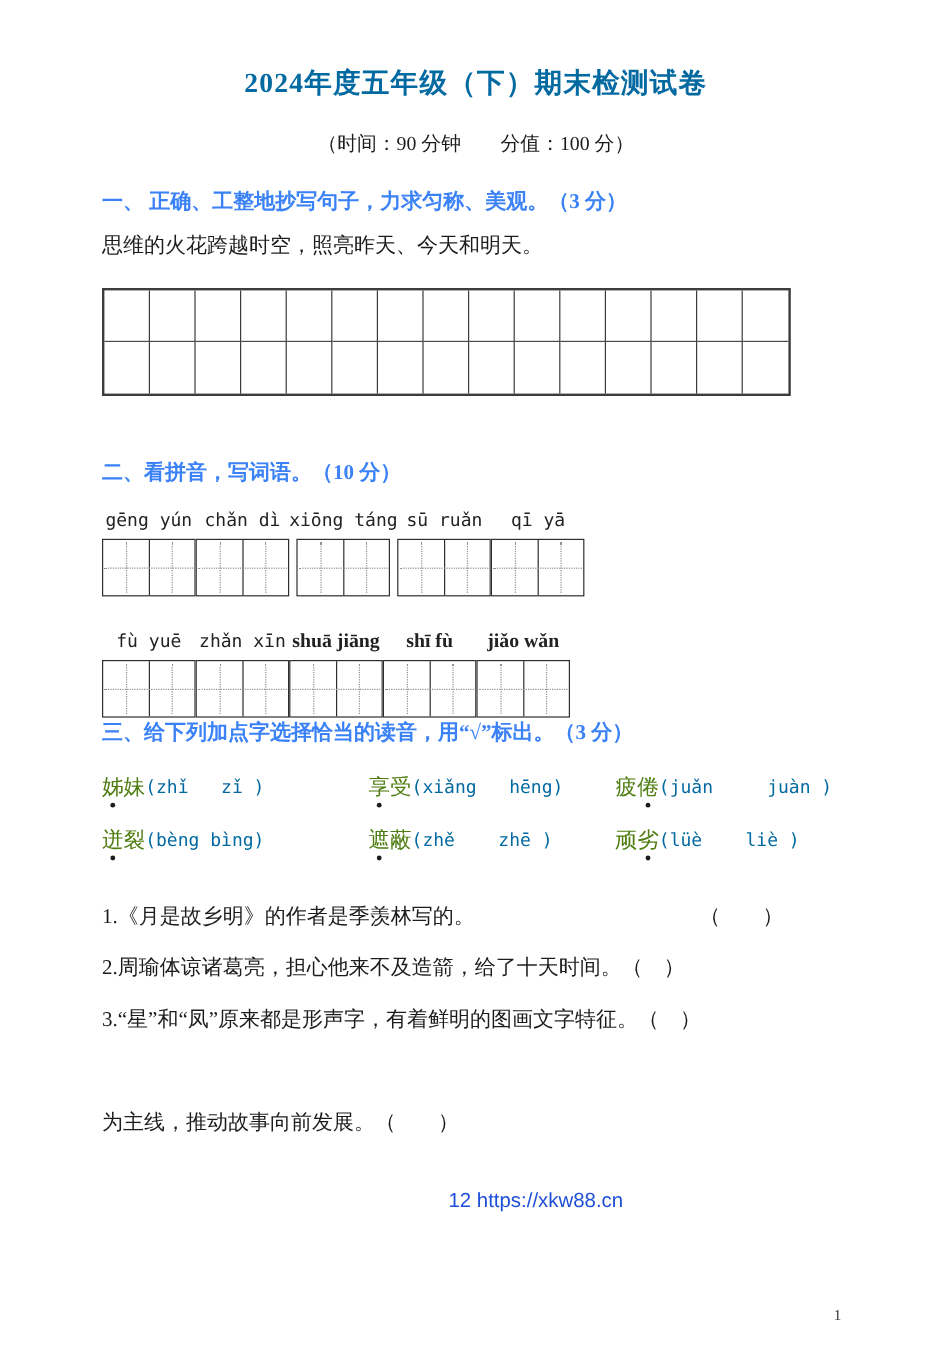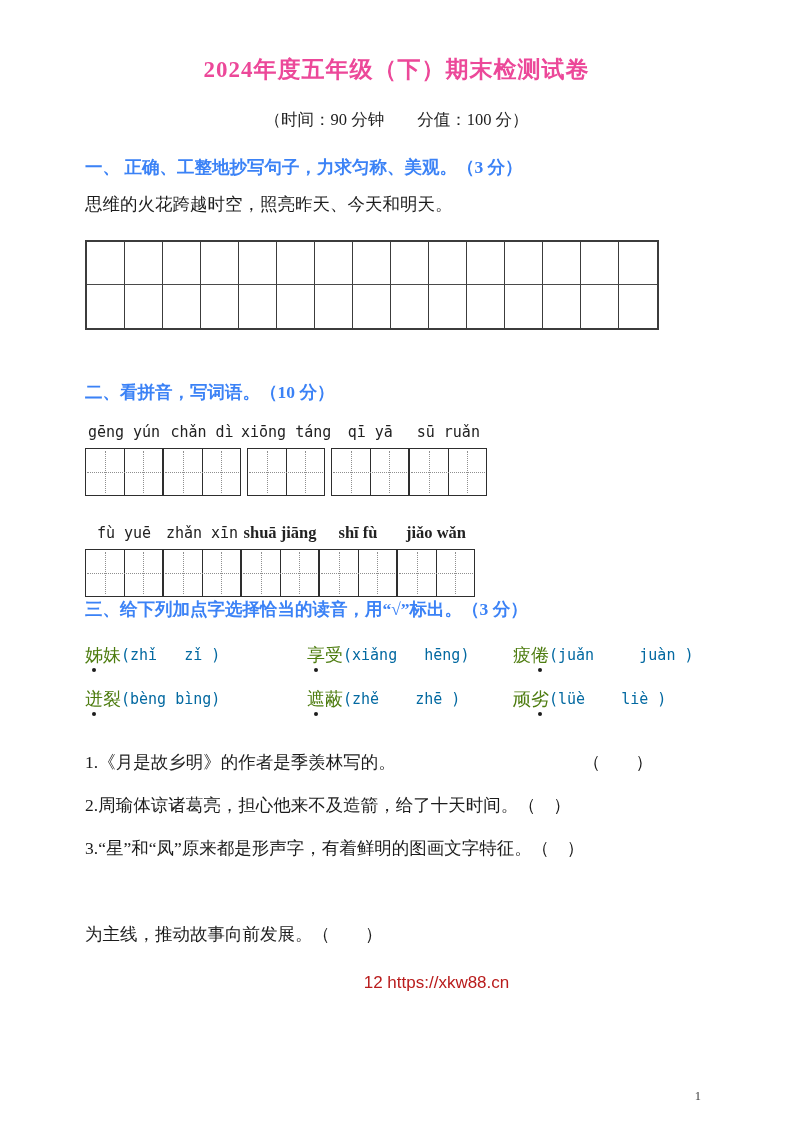--- a/index.html
+++ b/index.html
@@ -10,21 +10,21 @@
     background:#ffffff;
     padding:55px 85px 0 85px;
     color:#1c1c1c;
     font-family:"Liberation Serif", serif;
     overflow:hidden;
   }
   
   .title{
     margin:0;text-align:center;
     font-size:23px;font-weight:700;letter-spacing:1px;
-    line-height:30px;color:#ec4899;
+    line-height:30px;color:#0369a1;
   }
   .subtitle{
     margin-top:24px;text-align:center;
     font-size:16.5px;line-height:22px;white-space:pre;
   }
   
   h2.sec-h{
     font-size:17.5px;font-weight:700;color:#3b82f6;
     margin:0;line-height:24px;white-space:pre;
   }
@@ -72,22 +72,22 @@
     font-family:"DejaVu Sans Mono", monospace;
     font-size:15px;white-space:pre;color:#0369a1;
   }
   
   .judge-list{margin-top:20px;}
   .judge-item{font-size:17.5px;line-height:43px;width:632px;}
   .judge-item .jblank{white-space:pre;}
   .judge-item.spread{display:flex;justify-content:space-between;width:568px;}
   
   .footer{
-    margin-top:16px;text-align:center;position:relative;left:40px;
-    color:#b91c1c;font-family:"Liberation Sans", sans-serif;
+    margin-top:33px;text-align:center;position:relative;left:50px;
+    color:#1d4ed8;font-family:"Liberation Sans", sans-serif;
     font-size:17px;line-height:22px;
   }
   .pageno{
     position:absolute;right:92px;bottom:18px;
     font-size:12.5px;color:#3a3a3a;font-family:"Liberation Serif", serif;
   }
 </style>
 </head>
 <body>
 
@@ -160,30 +160,30 @@
           <div class="pin-item">
             <div class="pin-label">xiōng táng</div>
             <div class="pin-box">
               <i class="vs"></i>
               <i class="vd d1"></i>
               <i class="vd d2"></i>
               <i class="hd"></i>
             </div>
           </div>
           <div class="pin-item">
+            <div class="pin-label">sū ruǎn</div>
+            <div class="pin-box">
+              <i class="vs"></i>
+              <i class="vd d1"></i>
+              <i class="vd d2"></i>
+              <i class="hd"></i>
+            </div>
+          </div>
+          <div class="pin-item">
             <div class="pin-label">qī yā</div>
-            <div class="pin-box">
-              <i class="vs"></i>
-              <i class="vd d1"></i>
-              <i class="vd d2"></i>
-              <i class="hd"></i>
-            </div>
-          </div>
-          <div class="pin-item">
-            <div class="pin-label">sū ruǎn</div>
             <div class="pin-box">
               <i class="vs"></i>
               <i class="vd d1"></i>
               <i class="vd d2"></i>
               <i class="hd"></i>
             </div>
           </div>
         </div>
         <div class="pin-row r2">
           <div class="pin-item">

